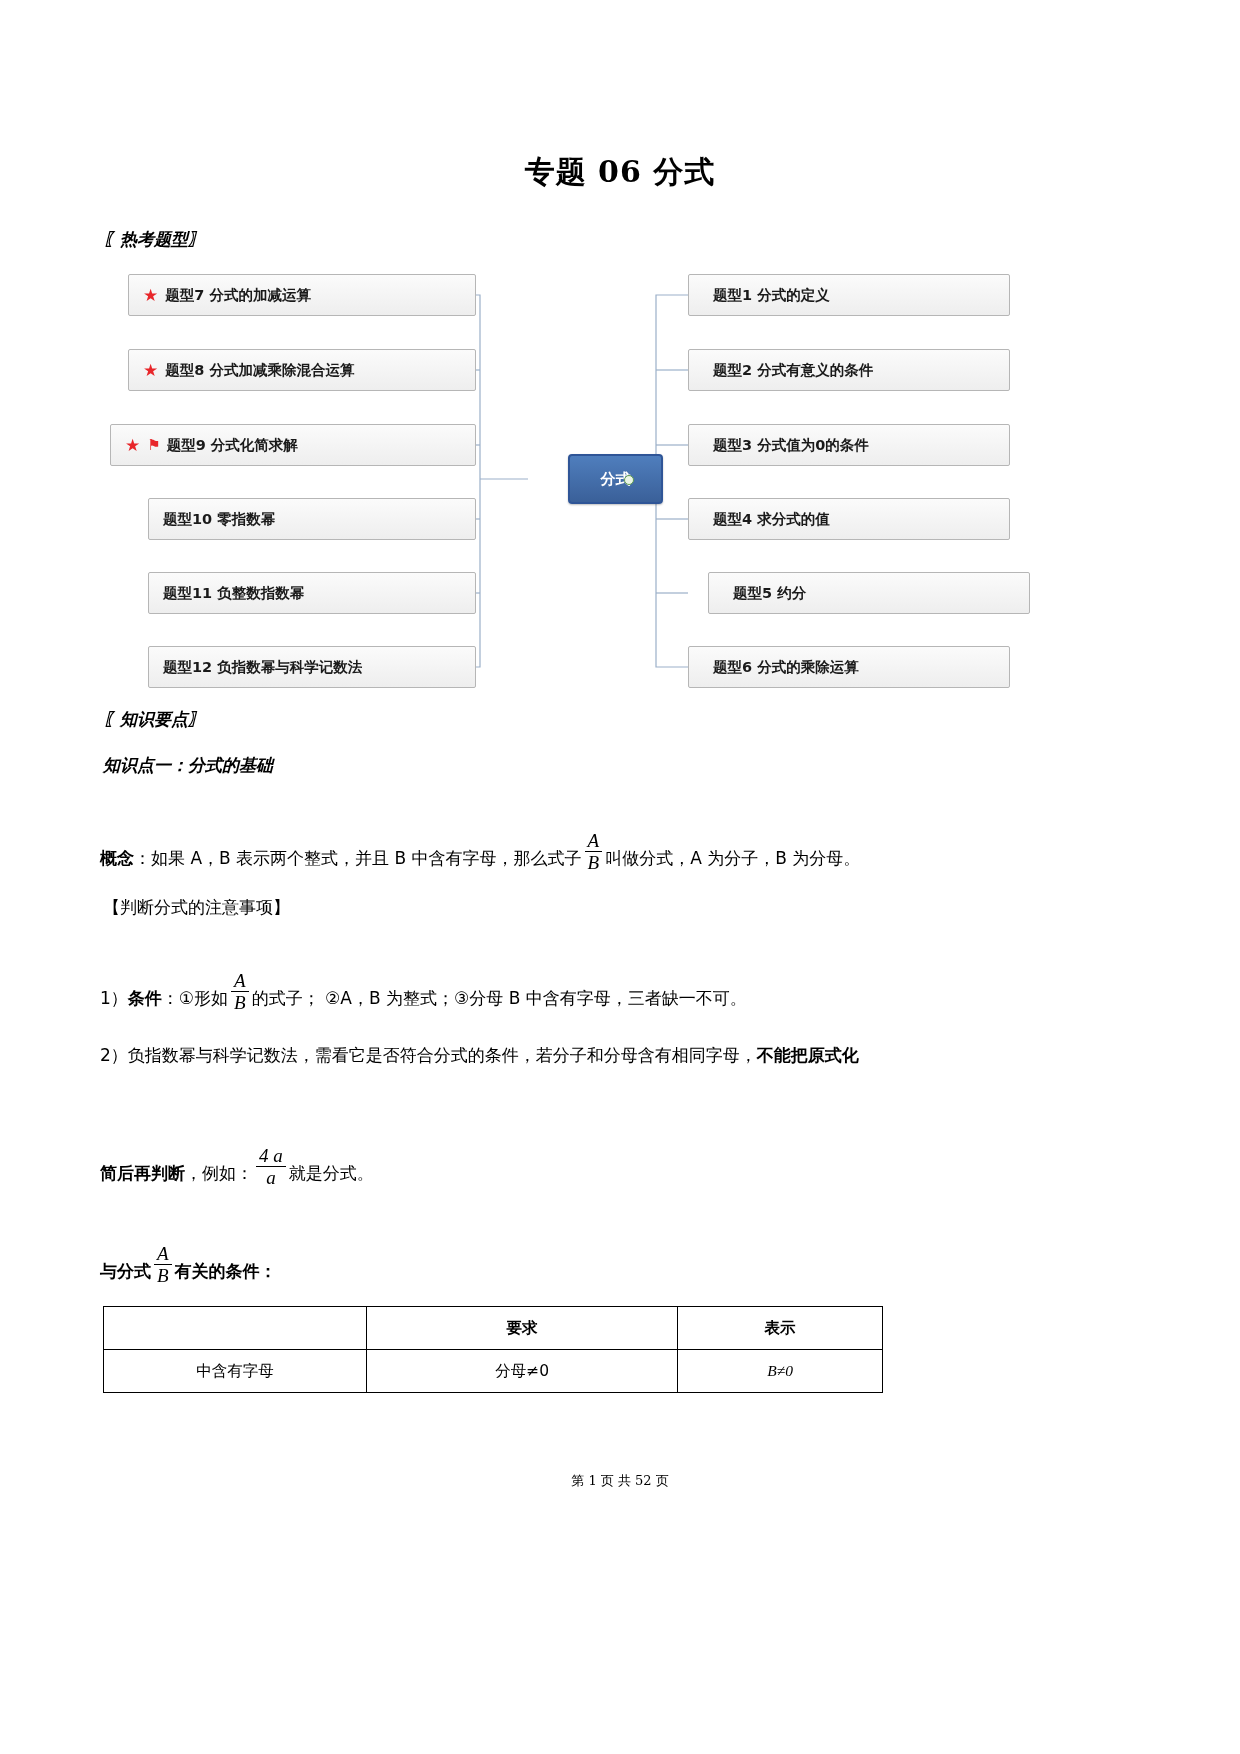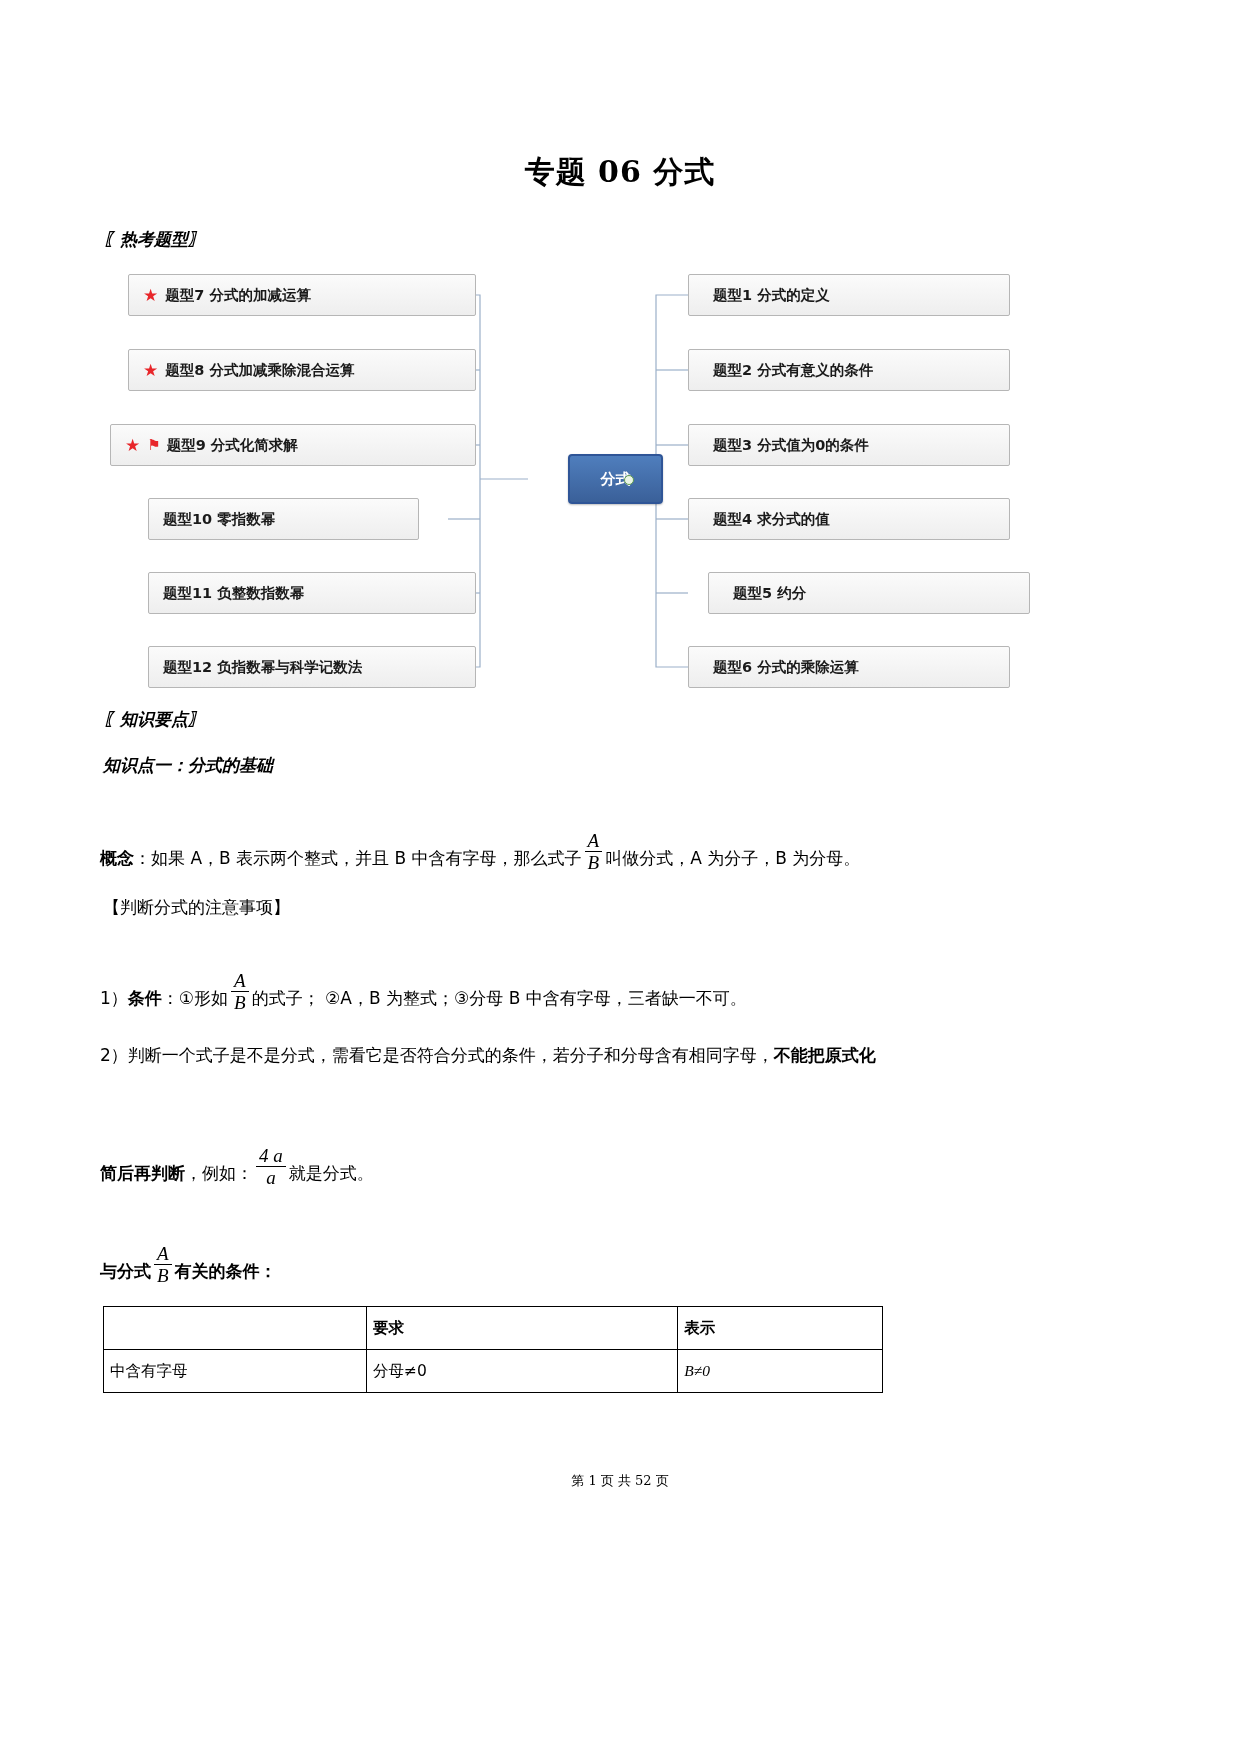--- a/index.html
+++ b/index.html
@@ -152,21 +152,21 @@
     left: 103px;
     top: 1306px;
     border-collapse: collapse;
     width: 780px;
     font-family: "DejaVu Sans", sans-serif;
     font-size: 15.5px;
   }
   table.cond td, table.cond th {
     border: 1px solid #000;
     height: 38px;
-    text-align: left;
+    text-align: center;
     font-weight: normal;
     padding: 2px 6px;
   }
   table.cond th { font-weight: bold; }
   table.cond td.first, table.cond th.first { width: 250px; }
   .italic-serif { font-family: "Liberation Serif", serif; font-style: italic; }
   .footer {
     position: absolute;
     top: 1472px;
     left: 0;
@@ -211,21 +211,21 @@
     </div>
     <div class="node left" style="top:84px; left:28px;">
       <span class="star">★</span>
       <span>题型8 分式加减乘除混合运算</span>
     </div>
     <div class="node left" style="top:159px; left:10px; width:366px;">
       <span class="star">★</span>
       <span class="flag">⚑</span>
       <span>题型9 分式化简求解</span>
     </div>
-    <div class="node left" style="top:233px; left:48px; width:271px;">
+    <div class="node left" style="top:233px; left:48px; width:328px;">
       <span>题型10 零指数幂</span>
     </div>
     <div class="node left" style="top:307px; left:48px; width:328px;">
       <span>题型11 负整数指数幂</span>
     </div>
     <div class="node left" style="top:381px; left:48px; width:328px;">
       <span>题型12 负指数幂与科学记数法</span>
     </div>
 
     <div class="center-node">
@@ -261,21 +261,21 @@
     <span class="bold">概念</span><span>：如果 A，B 表示两个整式，并且 B 中含有字母，那么式子</span><span class="frac"><span class="num">A</span><span class="den">B</span></span><span>叫做分式，A 为分子，B 为分母。</span>
   </div>
 
   <div class="para" style="top:895px; left:103px;">【判断分式的注意事项】</div>
 
   <div class="para" style="top:975px; left:100px; width:1060px;">
     <span>1）</span><span class="bold">条件</span><span>：①形如</span><span class="frac"><span class="num">A</span><span class="den">B</span></span><span>的式子；  ②A，B 为整式；③分母 B 中含有字母，三者缺一不可。</span>
   </div>
 
   <div class="para" style="top:1043px; left:100px; width:1060px;">
-    <span>2）</span><span>判断一个式子是不是分式，需看它是否符合分式的条件，若分子和分母含有相同字母，</span><span class="bold">不能把原式化</span>
+    <span>2）</span><span>负指数幂与科学记数法，需看它是否符合分式的条件，若分子和分母含有相同字母，</span><span class="bold">不能把原式化</span>
   </div>
 
   <div class="para" style="top:1150px; left:100px; width:1060px;">
     <span class="bold">简后再判断</span><span>，例如：</span><span class="frac"><span class="num">4 a</span><span class="den">a</span></span><span>就是分式。</span>
   </div>
 
   <div class="para" style="top:1248px; left:100px; width:1060px;">
     <span class="bold">与分式</span><span class="frac"><span class="num">A</span><span class="den">B</span></span><span class="bold">有关的条件：</span>
   </div>
 

